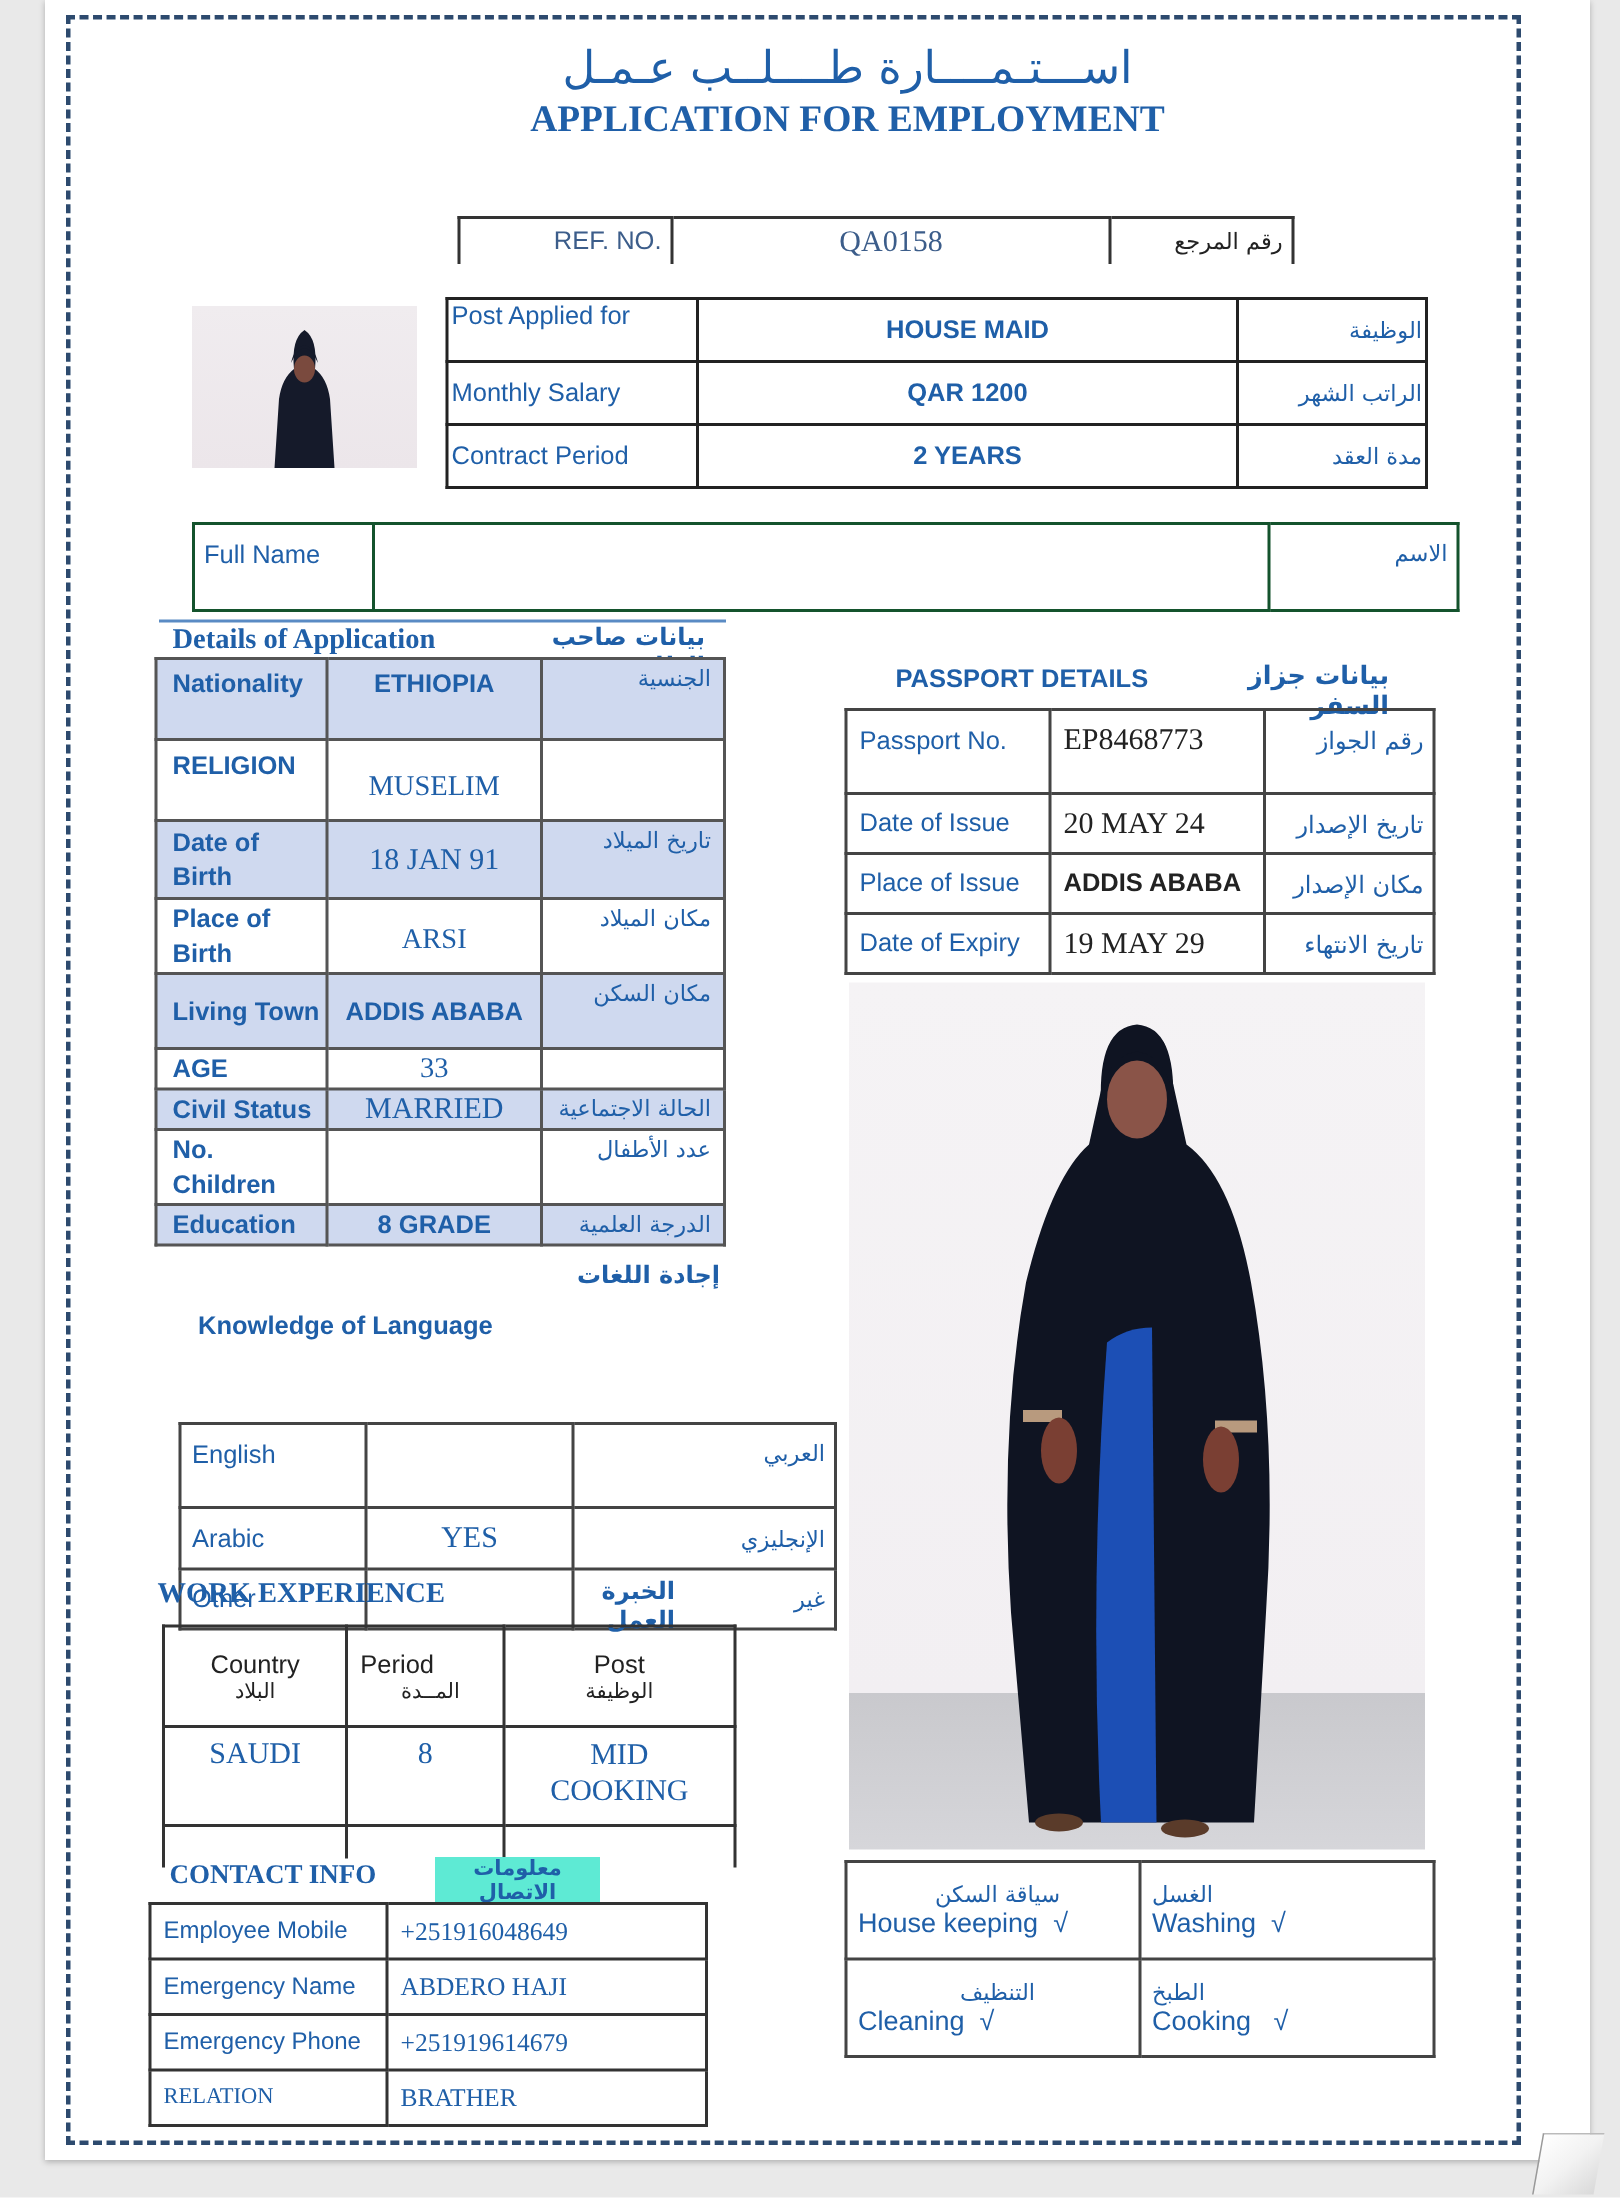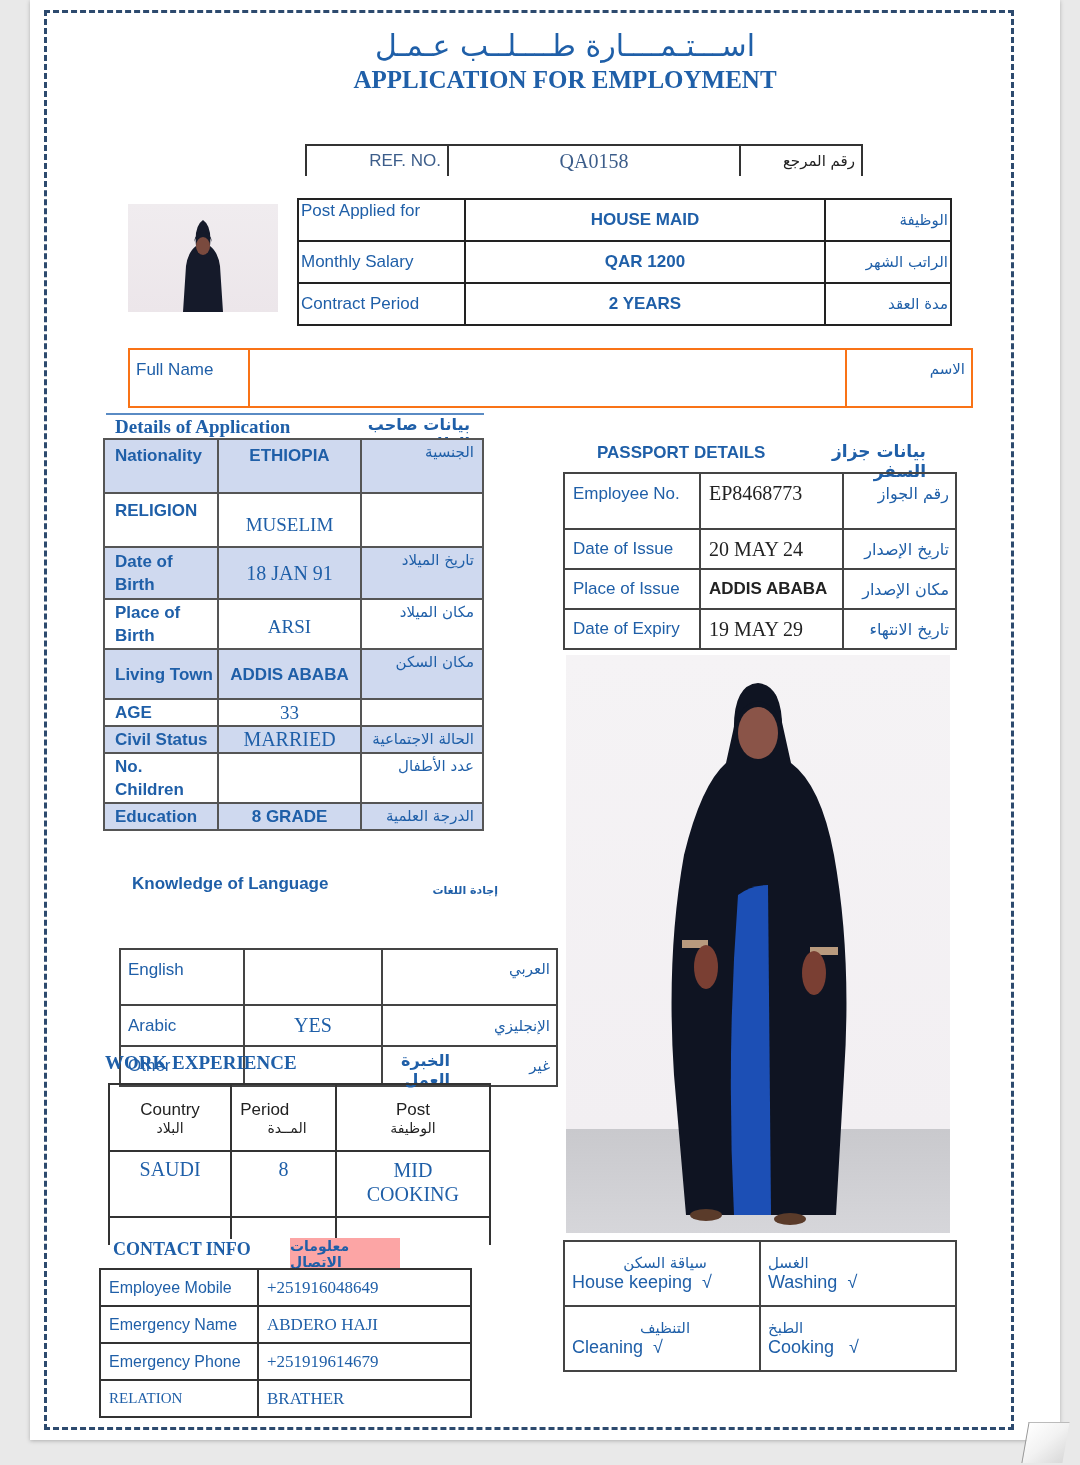--- a/index.html
+++ b/index.html
@@ -40,21 +40,21 @@
   .ref-row td { border-left: 2px solid #333; border-top: 2px solid #333; font-size: 17px; color: #3c5d8a; }
   .ref-row td.last { border-right: 2px solid #333; }
   .thumb {
     left: 128px; top: 204px; width: 150px; height: 108px;
     background: linear-gradient(#f0ecef, #ece6ea);
     overflow: hidden;
   }
   .post-table { left: 297px; top: 198px; width: 655px; }
   .post-table td { border: 2px solid #222; height: 42px; font-size: 17px; }
   .name-table { left: 128px; top: 348px; width: 845px; }
-  .name-table td { border: 2px solid #f97316; height: 58px; font-size: 17px; vertical-align: top; padding-top: 10px; }
+  .name-table td { border: 2px solid #14532d; height: 58px; font-size: 17px; vertical-align: top; padding-top: 10px; }
   .sec-head {
     font-family: "Liberation Serif", serif; font-weight: bold; font-size: 19px; color: #1f5fa8;
   }
   .sec-head-sans { font-weight: bold; font-size: 17px; color: #1f5fa8; }
   .ar { font-family: "DejaVu Sans", sans-serif; direction: rtl; color: #1f5fa8; }
   .details-table { left: 103px; top: 438px; width: 381px; }
   .details-table td { border: 2px solid #555; font-size: 17px; line-height: 23px; }
   .details-table td.k { font-weight: bold; padding-left: 10px; width: 114px; }
   .details-table td.v { text-align: center; width: 143px; }
   .details-table td.a { text-align: right; padding-right: 8px; vertical-align: top; font-size: 15px; }
@@ -192,21 +192,21 @@
   </tr>
 </tbody>
   </table>
 
 <div class="abs sec-head-sans" style="left:597px;top:443px;">PASSPORT DETAILS</div>
 <div class="abs ar" style="left:780px;top:441px;width:146px;text-align:right;font-size:17px;font-weight:bold;">بيانات جزاز السفر</div>
 
 <table class="abs passport-table">
   <tbody>
       <tr style="height:56px;">
-    <td class="k" style="vertical-align:top;padding-top:10px;">Employee No.</td>
+    <td class="k" style="vertical-align:top;padding-top:10px;">Passport No.</td>
     <td class="v serif" style="vertical-align:top;padding-top:8px;">EP8468773</td>
     <td class="a ar" style="vertical-align:top;padding-top:10px;">رقم الجواز</td>
   </tr>
   <tr style="height:40px;">
     <td class="k">Date of Issue</td>
     <td class="v serif">20 MAY 24</td>
     <td class="a ar">تاريخ الإصدار</td>
   </tr>
   <tr style="height:40px;">
     <td class="k">Place of Issue</td>
@@ -236,21 +236,21 @@
 
     <ellipse cx="140" cy="312" rx="12" ry="22" fill="#7a3f33"></ellipse>
     <ellipse cx="248" cy="318" rx="12" ry="22" fill="#7a3f33"></ellipse>
 
     <ellipse cx="140" cy="560" rx="16" ry="6" fill="#5a3b2a"></ellipse>
     <ellipse cx="224" cy="564" rx="16" ry="6" fill="#5a3b2a"></ellipse>
   </svg>
 </div>
 
 <div class="abs sec-head-sans" style="left:132px;top:874px;">Knowledge of Language</div>
-<div class="abs ar" style="left:380px;top:884px;width:100px;text-align:right;font-size:11px;font-weight:bold;margin-left:18px;">إجادة اللغات</div>
+<div class="abs ar" style="left:380px;top:840px;width:100px;text-align:right;font-size:16px;font-weight:bold;">إجادة اللغات</div>
 
 <table class="abs lang-table">
   <tbody>
       <tr style="height:56px;">
     <td style="width:124px;padding-left:7px;vertical-align:top;padding-top:10px;">English</td>
     <td style="width:138px;text-align:center;"></td>
     <td class="ar" style="text-align:right;padding-right:6px;font-size:15px;vertical-align:top;padding-top:10px;">العربي</td>
   </tr>
   <tr style="height:41px;">
     <td style="padding-left:7px;">Arabic</td>
@@ -291,21 +291,21 @@
   </tr>
   <tr style="height:28px;">
     <td style="border-bottom:none;"></td>
     <td style="border-bottom:none;"></td>
     <td style="border-bottom:none;"></td>
   </tr>
 </tbody>
   </table>
 
 <div class="abs sec-head" style="left:113px;top:1239px;font-size:18px;background:#fff;">CONTACT INFO</div>
-<div class="abs ar" style="left:290px;top:1238px;width:110px;text-align:left;font-size:14px;font-weight:bold;background:#fca5a5;">معلومات الاتصال</div>
+<div class="abs ar" style="left:290px;top:1238px;width:110px;text-align:center;font-size:14px;font-weight:bold;background:#5eead4;">معلومات الاتصال</div>
 
 <table class="abs contact-table">
   <tbody>
       <tr>
     <td class="k">Employee Mobile</td>
     <td class="v">+251916048649</td>
   </tr>
   <tr>
     <td class="k">Emergency Name</td>
     <td class="v">ABDERO HAJI</td>

